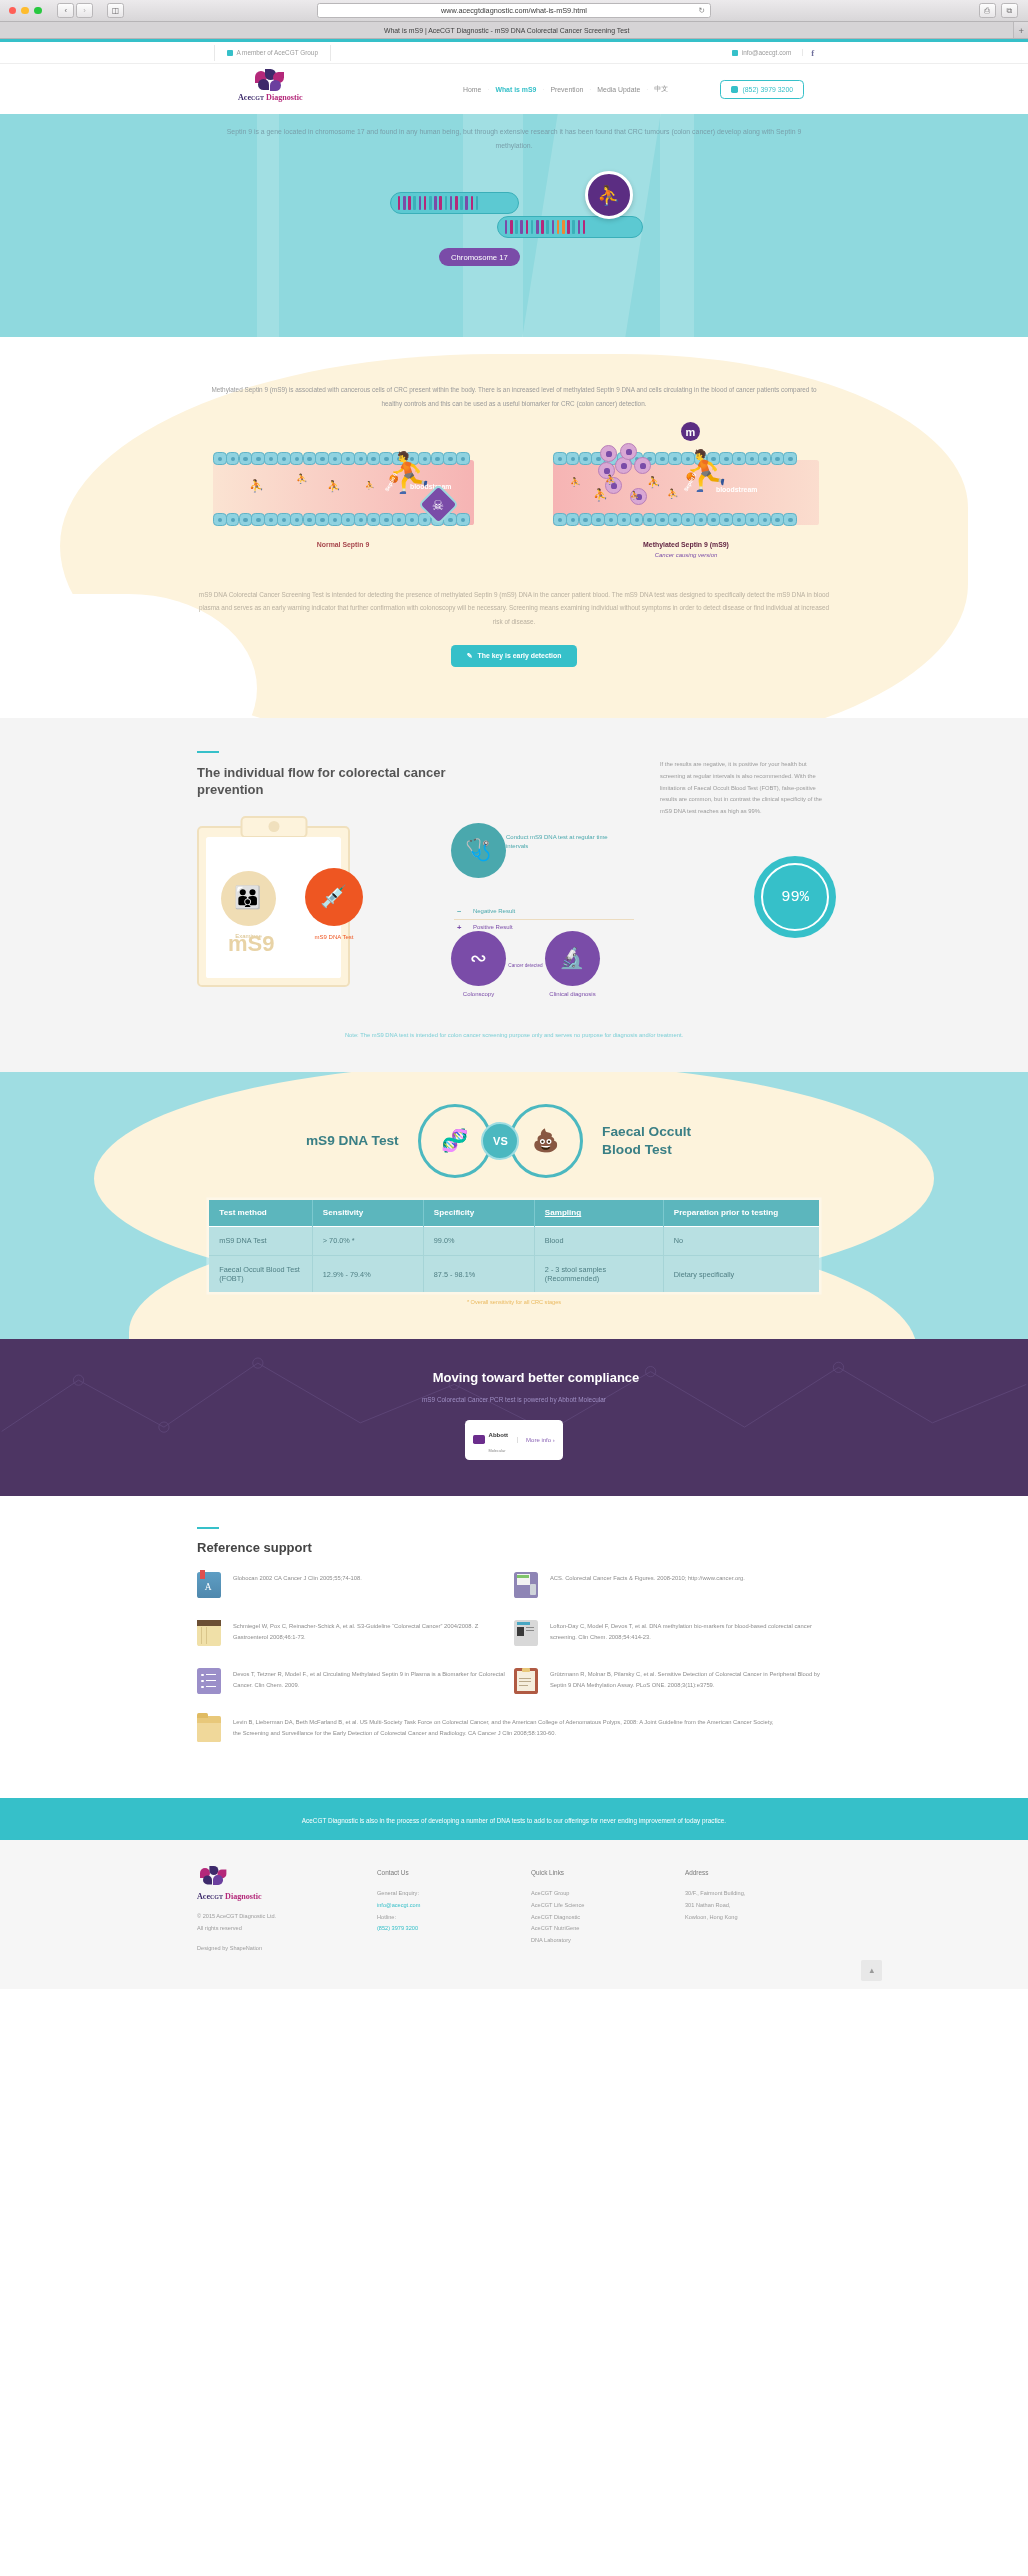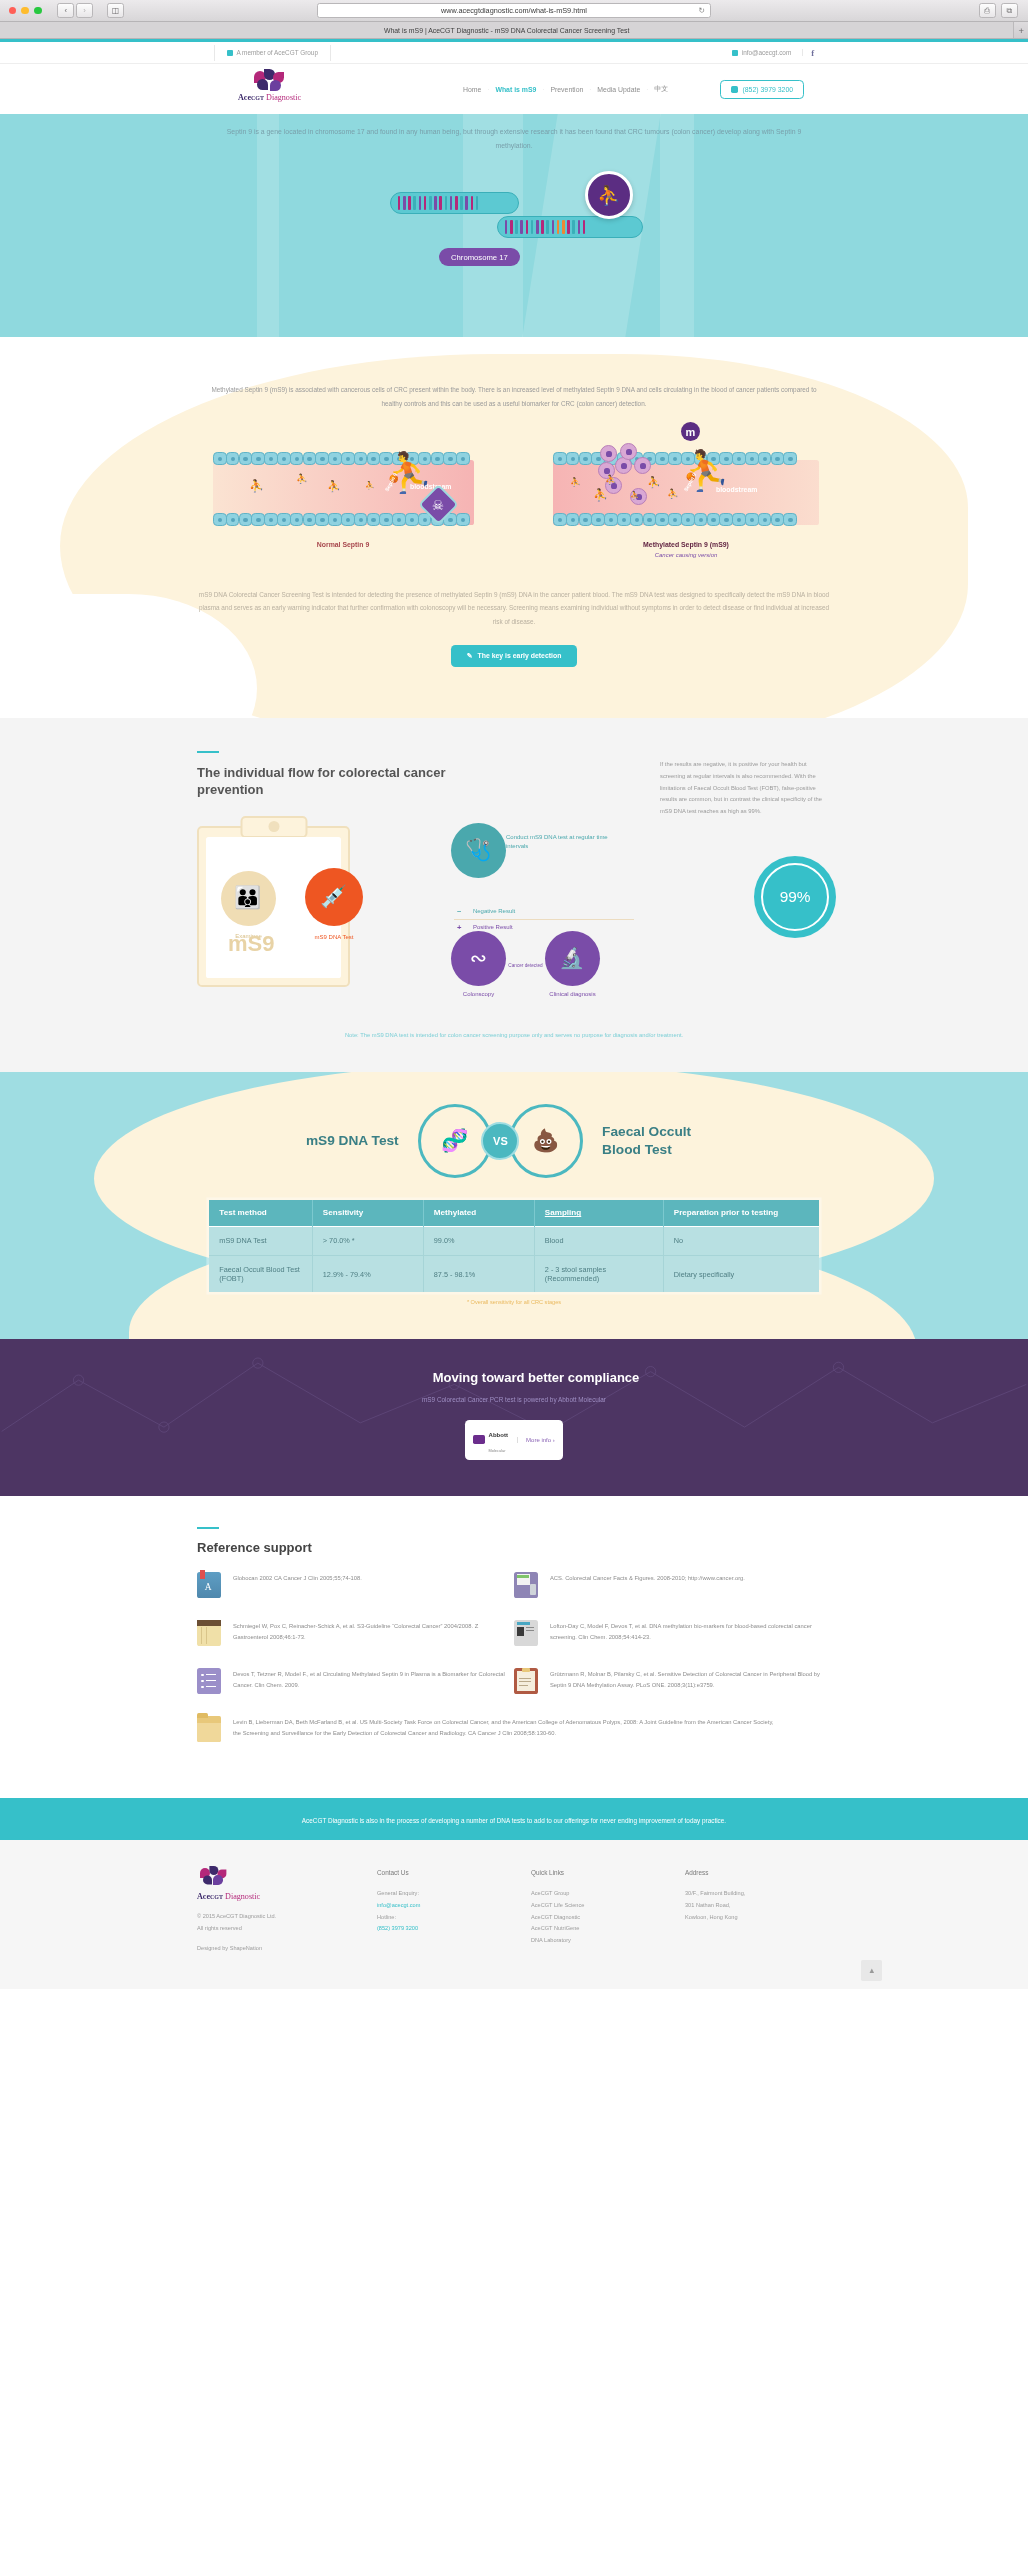--- a/index.html
+++ b/index.html
@@ -64,21 +64,21 @@
   .siteheader {
     height: 50px; background: #fff; display: flex; align-items: center;
     position: relative;
   }
   .logo-wrap { position: absolute; left: 238px; top: 5.1px; text-align: center; }
   .logo-mark { width: 38px; height: 22px; margin: 0 auto; position: relative; }
   .lm { position: absolute; border-radius: 50% 50% 50% 0; }
   .brand { font-size: 8.1px; font-family: "Liberation Serif", serif; margin-top: 1.7px; }
   .brand .ace { color: #3d2a6b; font-weight: bold; }
   .brand .cgt { color: #3d2a6b; font-size: 6px; font-weight: bold;}
-  .brand .diag { color: #b4287a; font-weight: normal; }
+  .brand .diag { color: #b4287a; font-weight: bold; }
   .nav { position: absolute; left: 463px; display: flex; align-items: center; gap: 6px; font-size: 6.9px; color: #8e8e8e; }
   .nav .sep { color: #cfcfcf; font-size: 6px; }
   .nav .active { color: #36c0c9; font-weight: bold; }
   .phone-btn {
     position: absolute; left: 720px; border: 1.3px solid #36c0c9; border-radius: 4.3px;
     padding: 5.1px 10.3px; font-size: 6.9px; color: #36c0c9; display: flex; align-items: center; gap: 4.3px;
     background: #fff;
   }
   .phone-dot { width: 6.9px; height: 6.9px; border-radius: 1.7px; background: #36c0c9; }
 
@@ -184,21 +184,21 @@
   }
   .icon-label { position: absolute; font-size: 6px; text-align: center; }
   .ms9-logo { position: absolute; left: 31px; top: 120px; font-size: 22px; font-weight: bold; color: #e8d3a6; }
   .res-legend { position: absolute; left: 257px; top: 92px; width: 180px; font-size: 6px; }
   .legend-row { display: flex; align-items: center; gap: 8.6px; padding: 3.4px 0; }
   .legend-sign { width: 10.3px; text-align: center; font-size: 7.7px; font-weight: bold; }
   .legend-div { border-bottom: 0.9px solid #ecdcc0; }
   .conduct-text { position: absolute; left: 309px; top: 22px; width: 111px; font-size: 6px; color: #4aa8ad; line-height: 1.45; }
   .pct-ring {
     position: absolute; right: -5.1px; top: 45px; width: 82px; height: 82px; border-radius: 50%;
-    background: #36c0c9; display: flex; align-items: center; justify-content: center;
+    background: #36c0c9; display: flex; align-items: center; justify-content: center; font-family: Liberation Mono, monospace;
   }
   .pct-ring::before {
     content:''; position:absolute; left:6.9px; top:6.9px; right:6.9px; bottom:6.9px;
     border: 2.6px solid #fff; border-radius:50%;
   }
   .pct-val { color: #fff; font-size: 15.4px; position: relative; }
   .flow-footnote { text-align: center; font-size: 5.8px; color: #7ccfd6; margin-top: 6.9px; }
 
   
   .compare { background: #9fdde2; position: relative; padding: 22px 0 34px; overflow: hidden; }
@@ -614,21 +614,21 @@
       <span style="font-size:22px;">💩</span>
     </div>
     <span class="cmp-title" style="margin-left:19px;width:120px;line-height:1.3;">Faecal Occult Blood Test</span>
   </div>
 
   <table class="cmp">
     <thead>
       <tr>
         <th style="width:103px;">Test method</th>
         <th style="width:111px;">Sensitivity</th>
-        <th style="width:111px;">Methylated</th>
+        <th style="width:111px;">Specificity</th>
         <th style="width:129px;text-decoration:underline;">Sampling</th>
         <th>Preparation prior to testing</th>
       </tr>
     </thead>
     <tbody>
       <tr>
         <td>mS9 DNA Test</td>
         <td>&gt; 70.0% *</td>
         <td>99.0%</td>
         <td>Blood</td>

